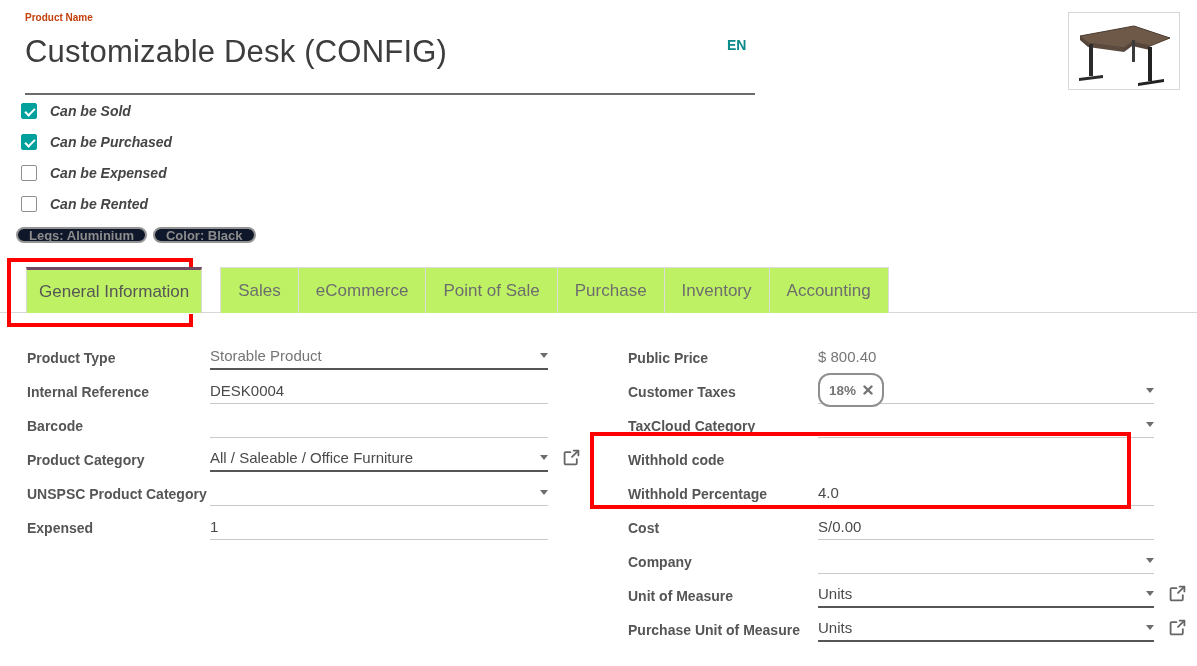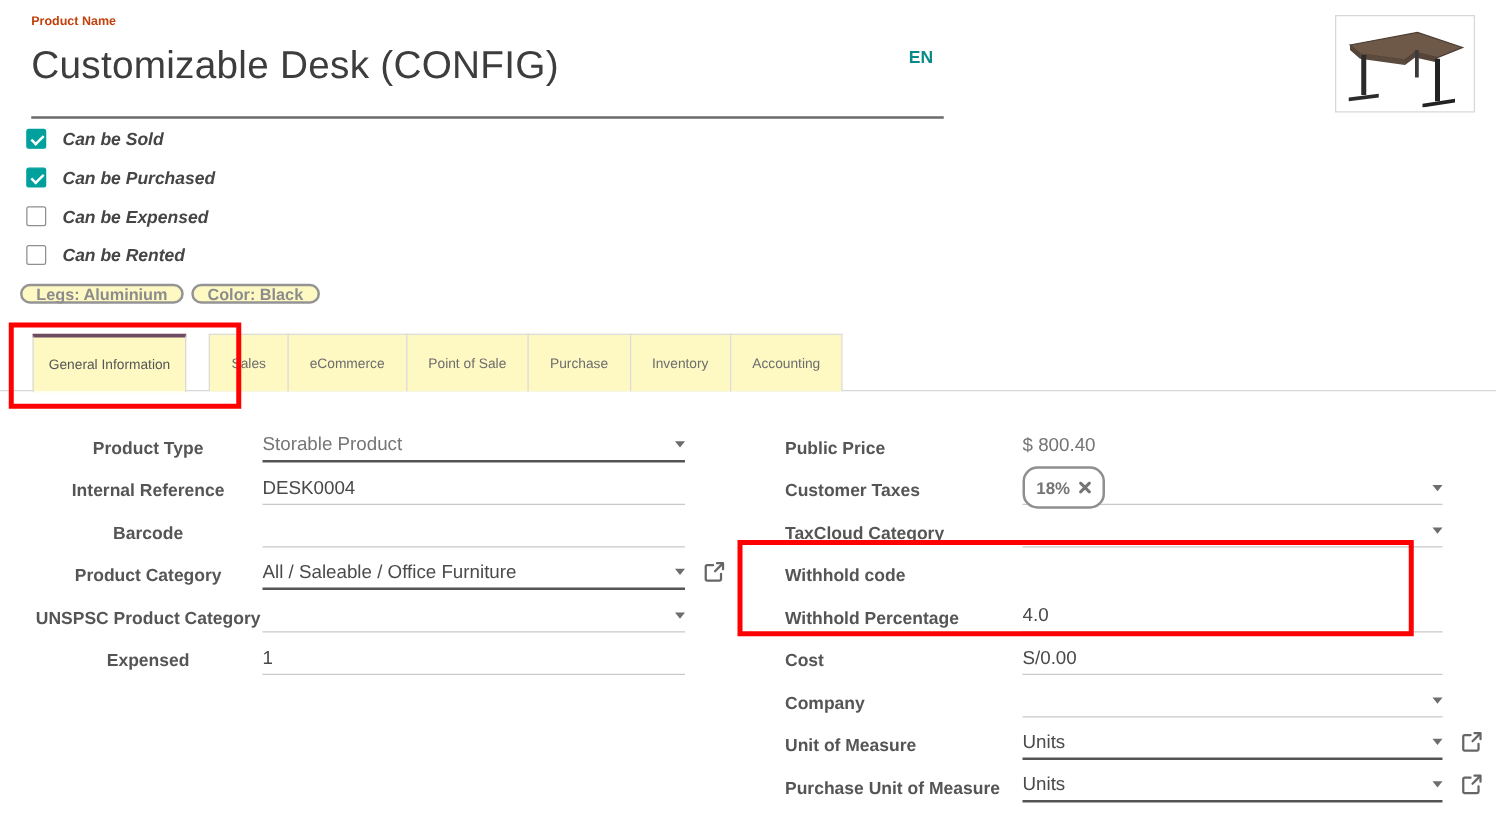--- a/index.html
+++ b/index.html
@@ -19,34 +19,34 @@
   
   .cb-list{position:absolute;left:21px;top:103px;}
   .cb-row{display:flex;align-items:center;height:16px;margin-bottom:15px;cursor:pointer;}
   .cb{width:16px;height:16px;box-sizing:border-box;border-radius:2px;border:1px solid #8f8f8f;background:#fff;position:relative;flex:none;}
   .cb.checked{background:#00a09d;border-color:#00a09d;}
   .cb.checked::after{content:"";position:absolute;left:3px;top:4px;width:8px;height:4px;border-left:2px solid #fff;border-bottom:2px solid #fff;transform:rotate(-45deg);}
   .cb-label{margin-left:13px;font-size:14px;font-weight:bold;color:#454545;font-style:italic;}
 
   
   .tags{position:absolute;left:16px;top:227px;display:flex;}
-  .tag-pill{height:16px;box-sizing:border-box;border:2px solid #949494;border-radius:12px;padding:0 11px;margin-right:6px;display:flex;align-items:center;font-size:13px;font-weight:bold;color:#8c8c8c;background:#fef9c3;}
+  .tag-pill{height:16px;box-sizing:border-box;border:2px solid #949494;border-radius:12px;padding:0 11px;margin-right:6px;display:flex;align-items:center;font-size:13px;font-weight:bold;color:#8c8c8c;background:#0f172a;}
 
   
   .tabs{position:absolute;left:0;top:267px;width:1197px;height:46px;box-sizing:border-box;border-bottom:1px solid #d8d8d8;display:flex;align-items:flex-start;padding-left:26px;}
-  .tab{box-sizing:border-box;height:46px;padding:0 17px;display:flex;align-items:center;font-size:11px;color:#6d6d6d;background:#fef9c3;border:1px solid #dcdcdc;border-bottom:none;margin-right:-1px;cursor:pointer;white-space:nowrap;}
+  .tab{box-sizing:border-box;height:46px;padding:0 17px;display:flex;align-items:center;font-size:17px;color:#6d6d6d;background:#bef264;border:1px solid #dcdcdc;border-bottom:none;margin-right:-1px;cursor:pointer;white-space:nowrap;}
   .tab.active{height:47px;border-top:3px solid #6f4a63;border-left:1px solid #d8d8d8;border-right:1px solid #d8d8d8;border-bottom:1px solid #fff;color:#555;padding:0 12px;margin-right:18px;z-index:2;}
 
   
   .col{position:absolute;}
   .col.left{left:27px;top:343px;width:521px;}
   .col.right{left:600px;top:343px;width:526px;margin-left:28px;}
   .row{display:flex;align-items:flex-start;min-height:27px;margin-bottom:7px;position:relative;}
   .f-label{box-sizing:border-box;font-size:14px;font-weight:bold;color:#555;line-height:24px;padding-top:3px;flex:none;}
-  .col.left .f-label{width:183px;text-align:center;}
+  .col.left .f-label{width:183px;}
   .col.right .f-label{width:190px;}
   .f-value{flex:1;height:27px;box-sizing:border-box;display:flex;align-items:center;font-size:15px;position:relative;gap:48px;}
   .ul-light{border-bottom:1px solid #c9c9c9;}
   .ul-dark{border-bottom:2px solid #555;}
   .no-ul{border-bottom:none;}
   .val{white-space:nowrap;overflow:hidden;}
   .val.gray{color:#757575;}
   .val.dark{color:#4a4a4a;}
   .caret{width:0;height:0;border-left:4px solid transparent;border-right:4px solid transparent;border-top:5px solid #6d6d6d;margin-left:auto;flex:none;cursor:pointer;}
   .ext{position:absolute;right:-32px;top:4px;width:17px;height:17px;cursor:pointer;}

